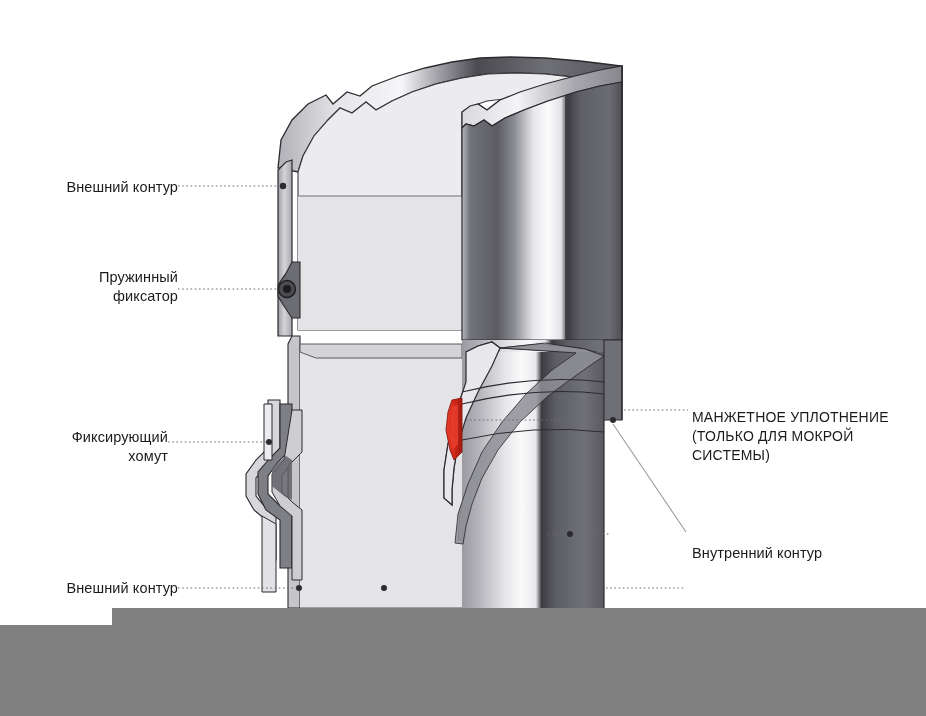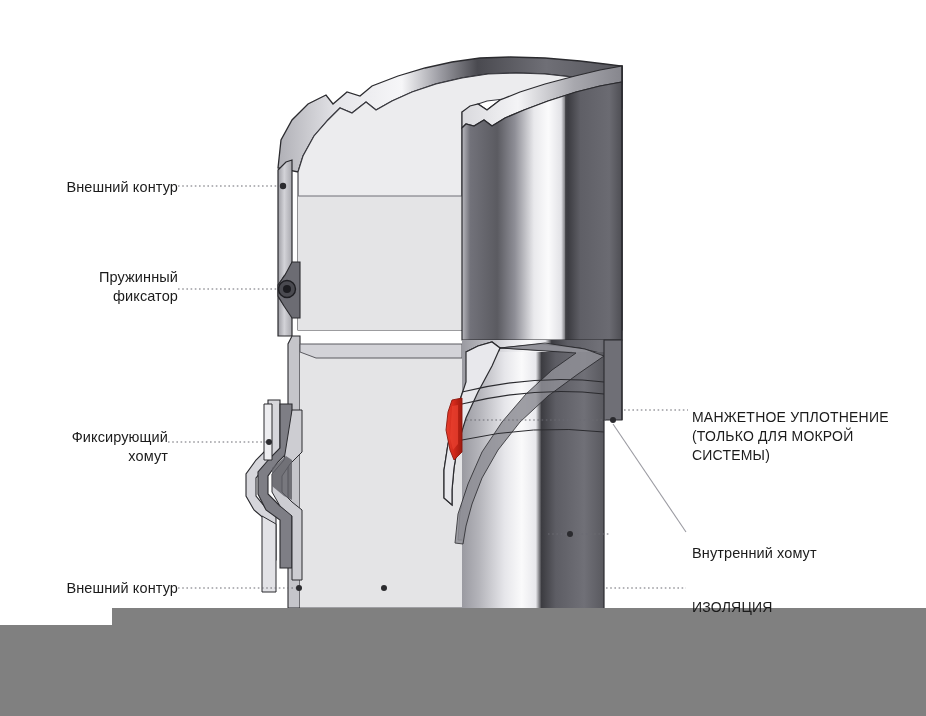--- a/index.html
+++ b/index.html
@@ -289,17 +289,16 @@
 
   <div class="callout-label left-side" style="left:50px; top:268px; width:128px;">Пружинный
 фиксатор</div>
 
   <div class="callout-label left-side" style="left:50px; top:579px; width:128px;">Внешний контур</div>
 
   <div class="callout-label right-side caps" style="left:692px; top:389px; width:220px;">МАНЖЕТНОЕ УПЛОТНЕНИЕ
 (ТОЛЬКО ДЛЯ МОКРОЙ
 СИСТЕМЫ)</div>
 
-  <div class="callout-label right-side" style="left:692px; top:525px; width:210px;">Внутренний хомут</div>
-
-  <div class="callout-label right-side caps" style="left:692px; top:579px; width:210px;">ИЗОЛЯЦИЯ</div>
+  <div class="callout-label right-side" style="left:692px; top:525px; width:210px;">Внутренний контур</div>
+
 
 </div>
 
 </body></html>

